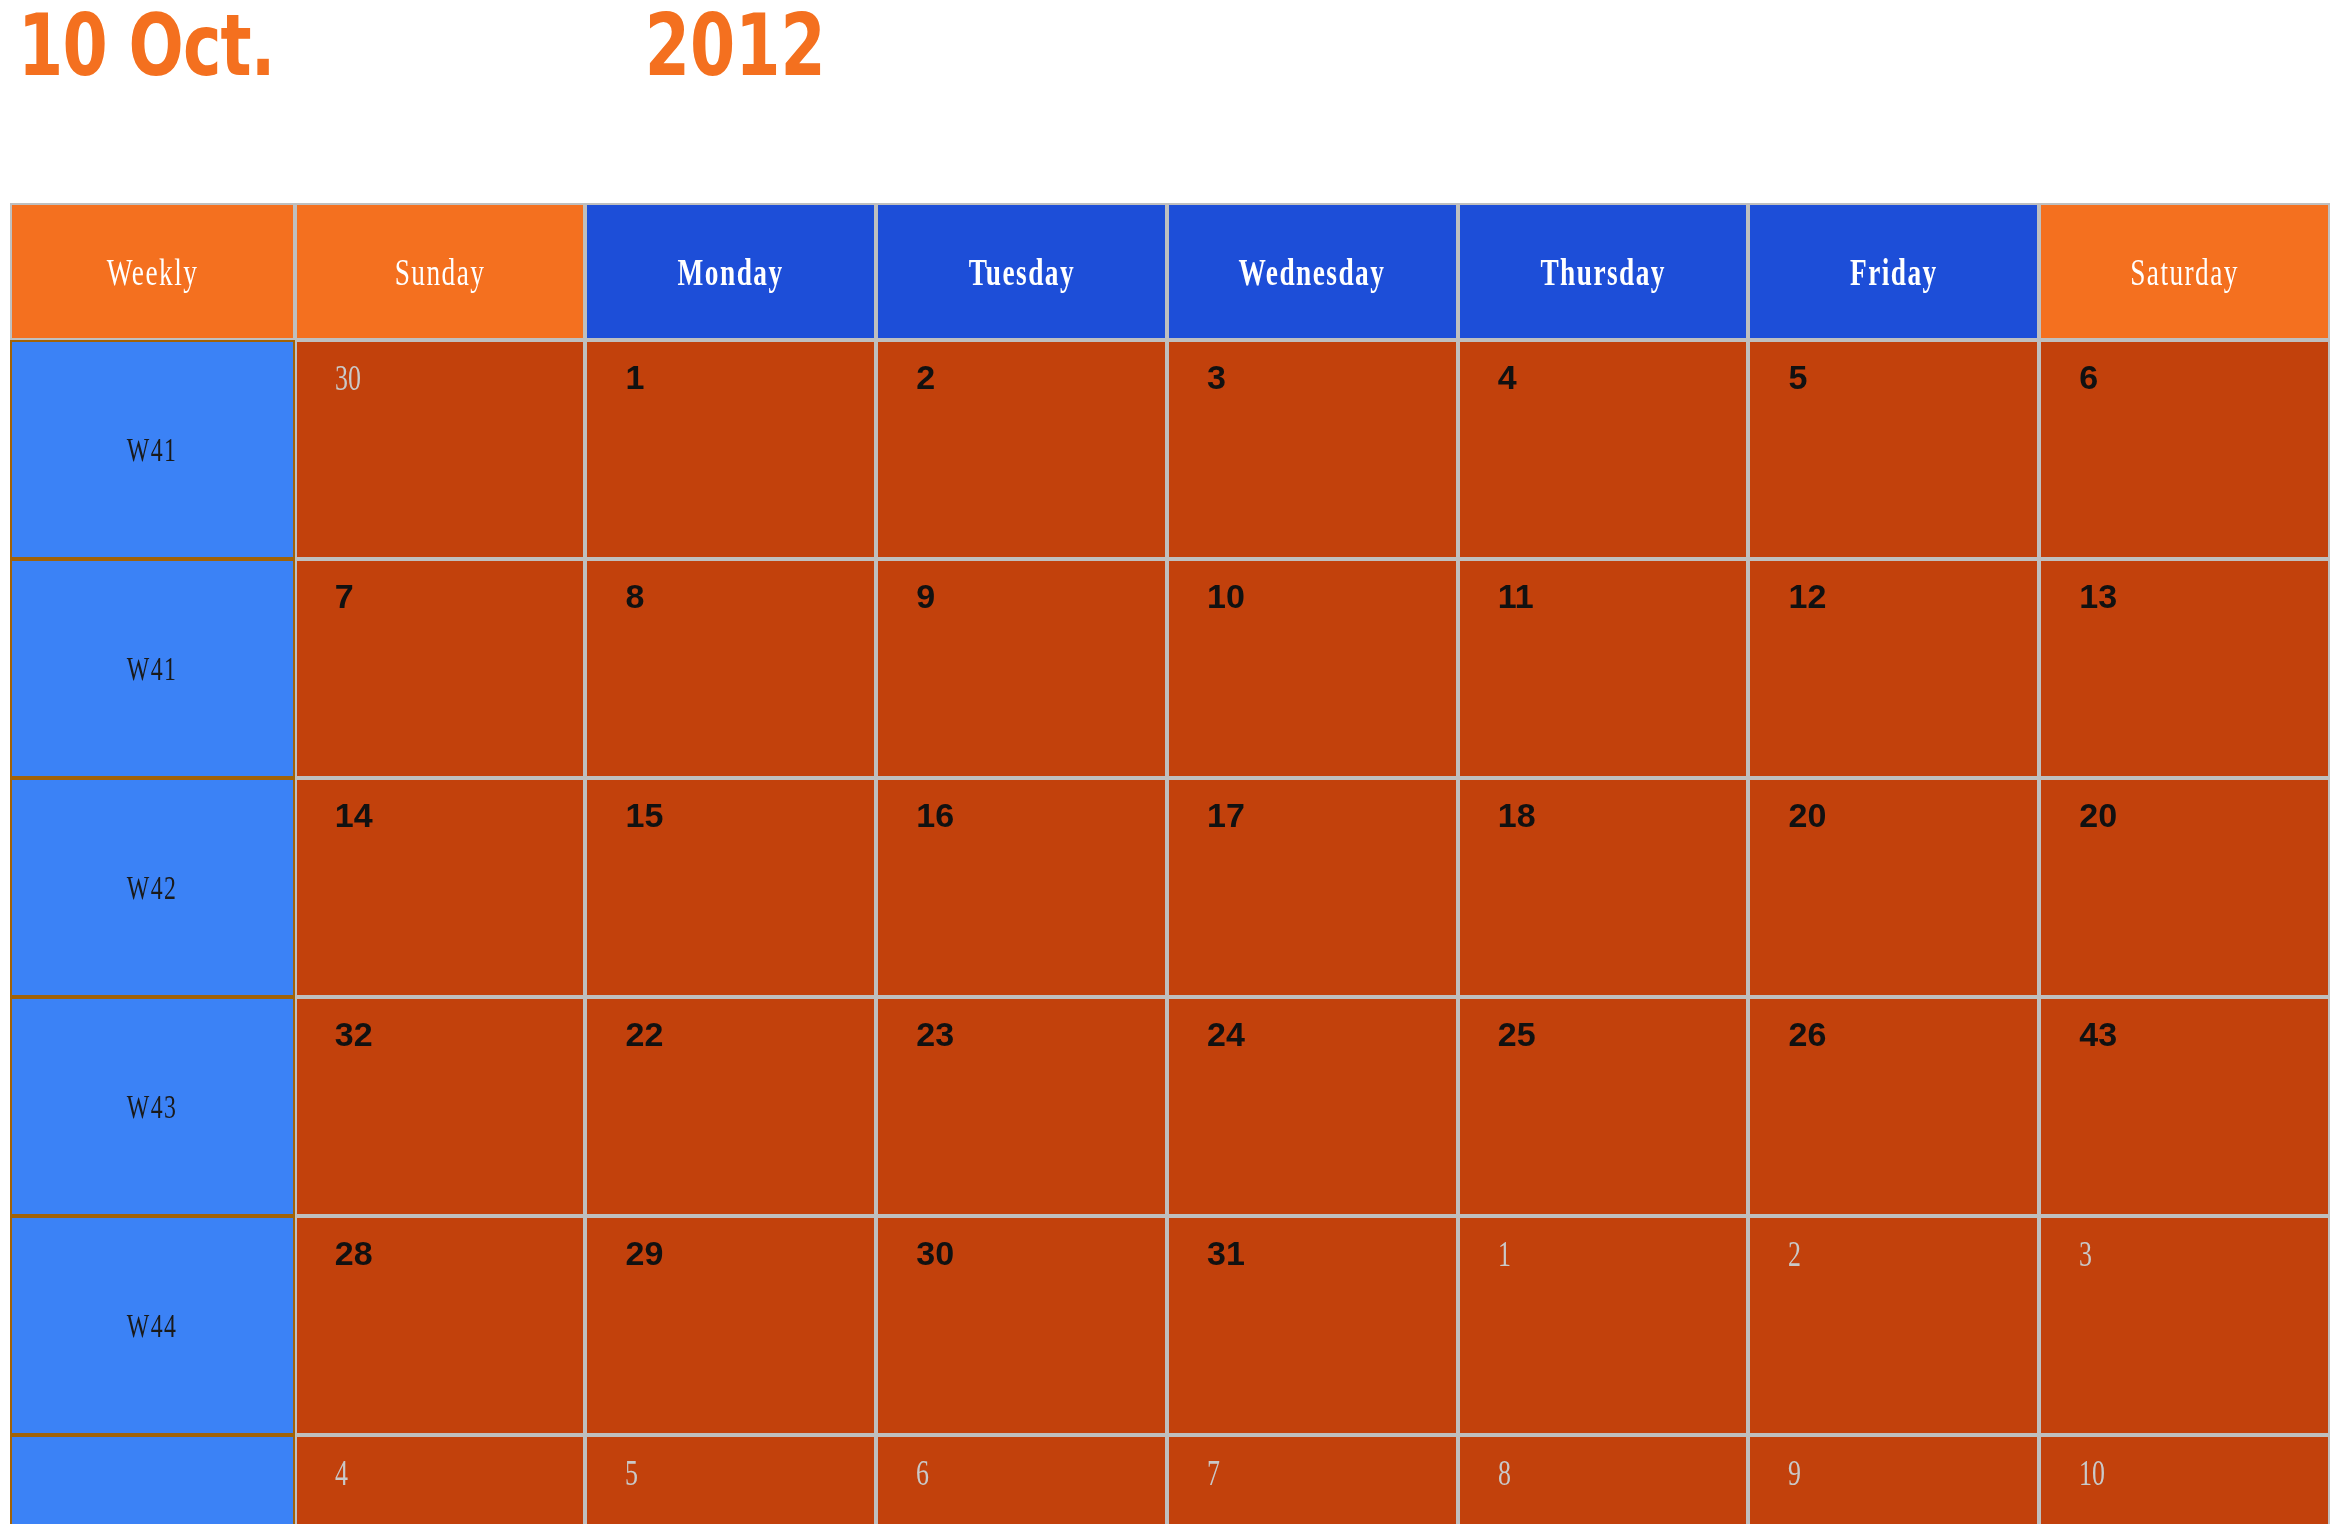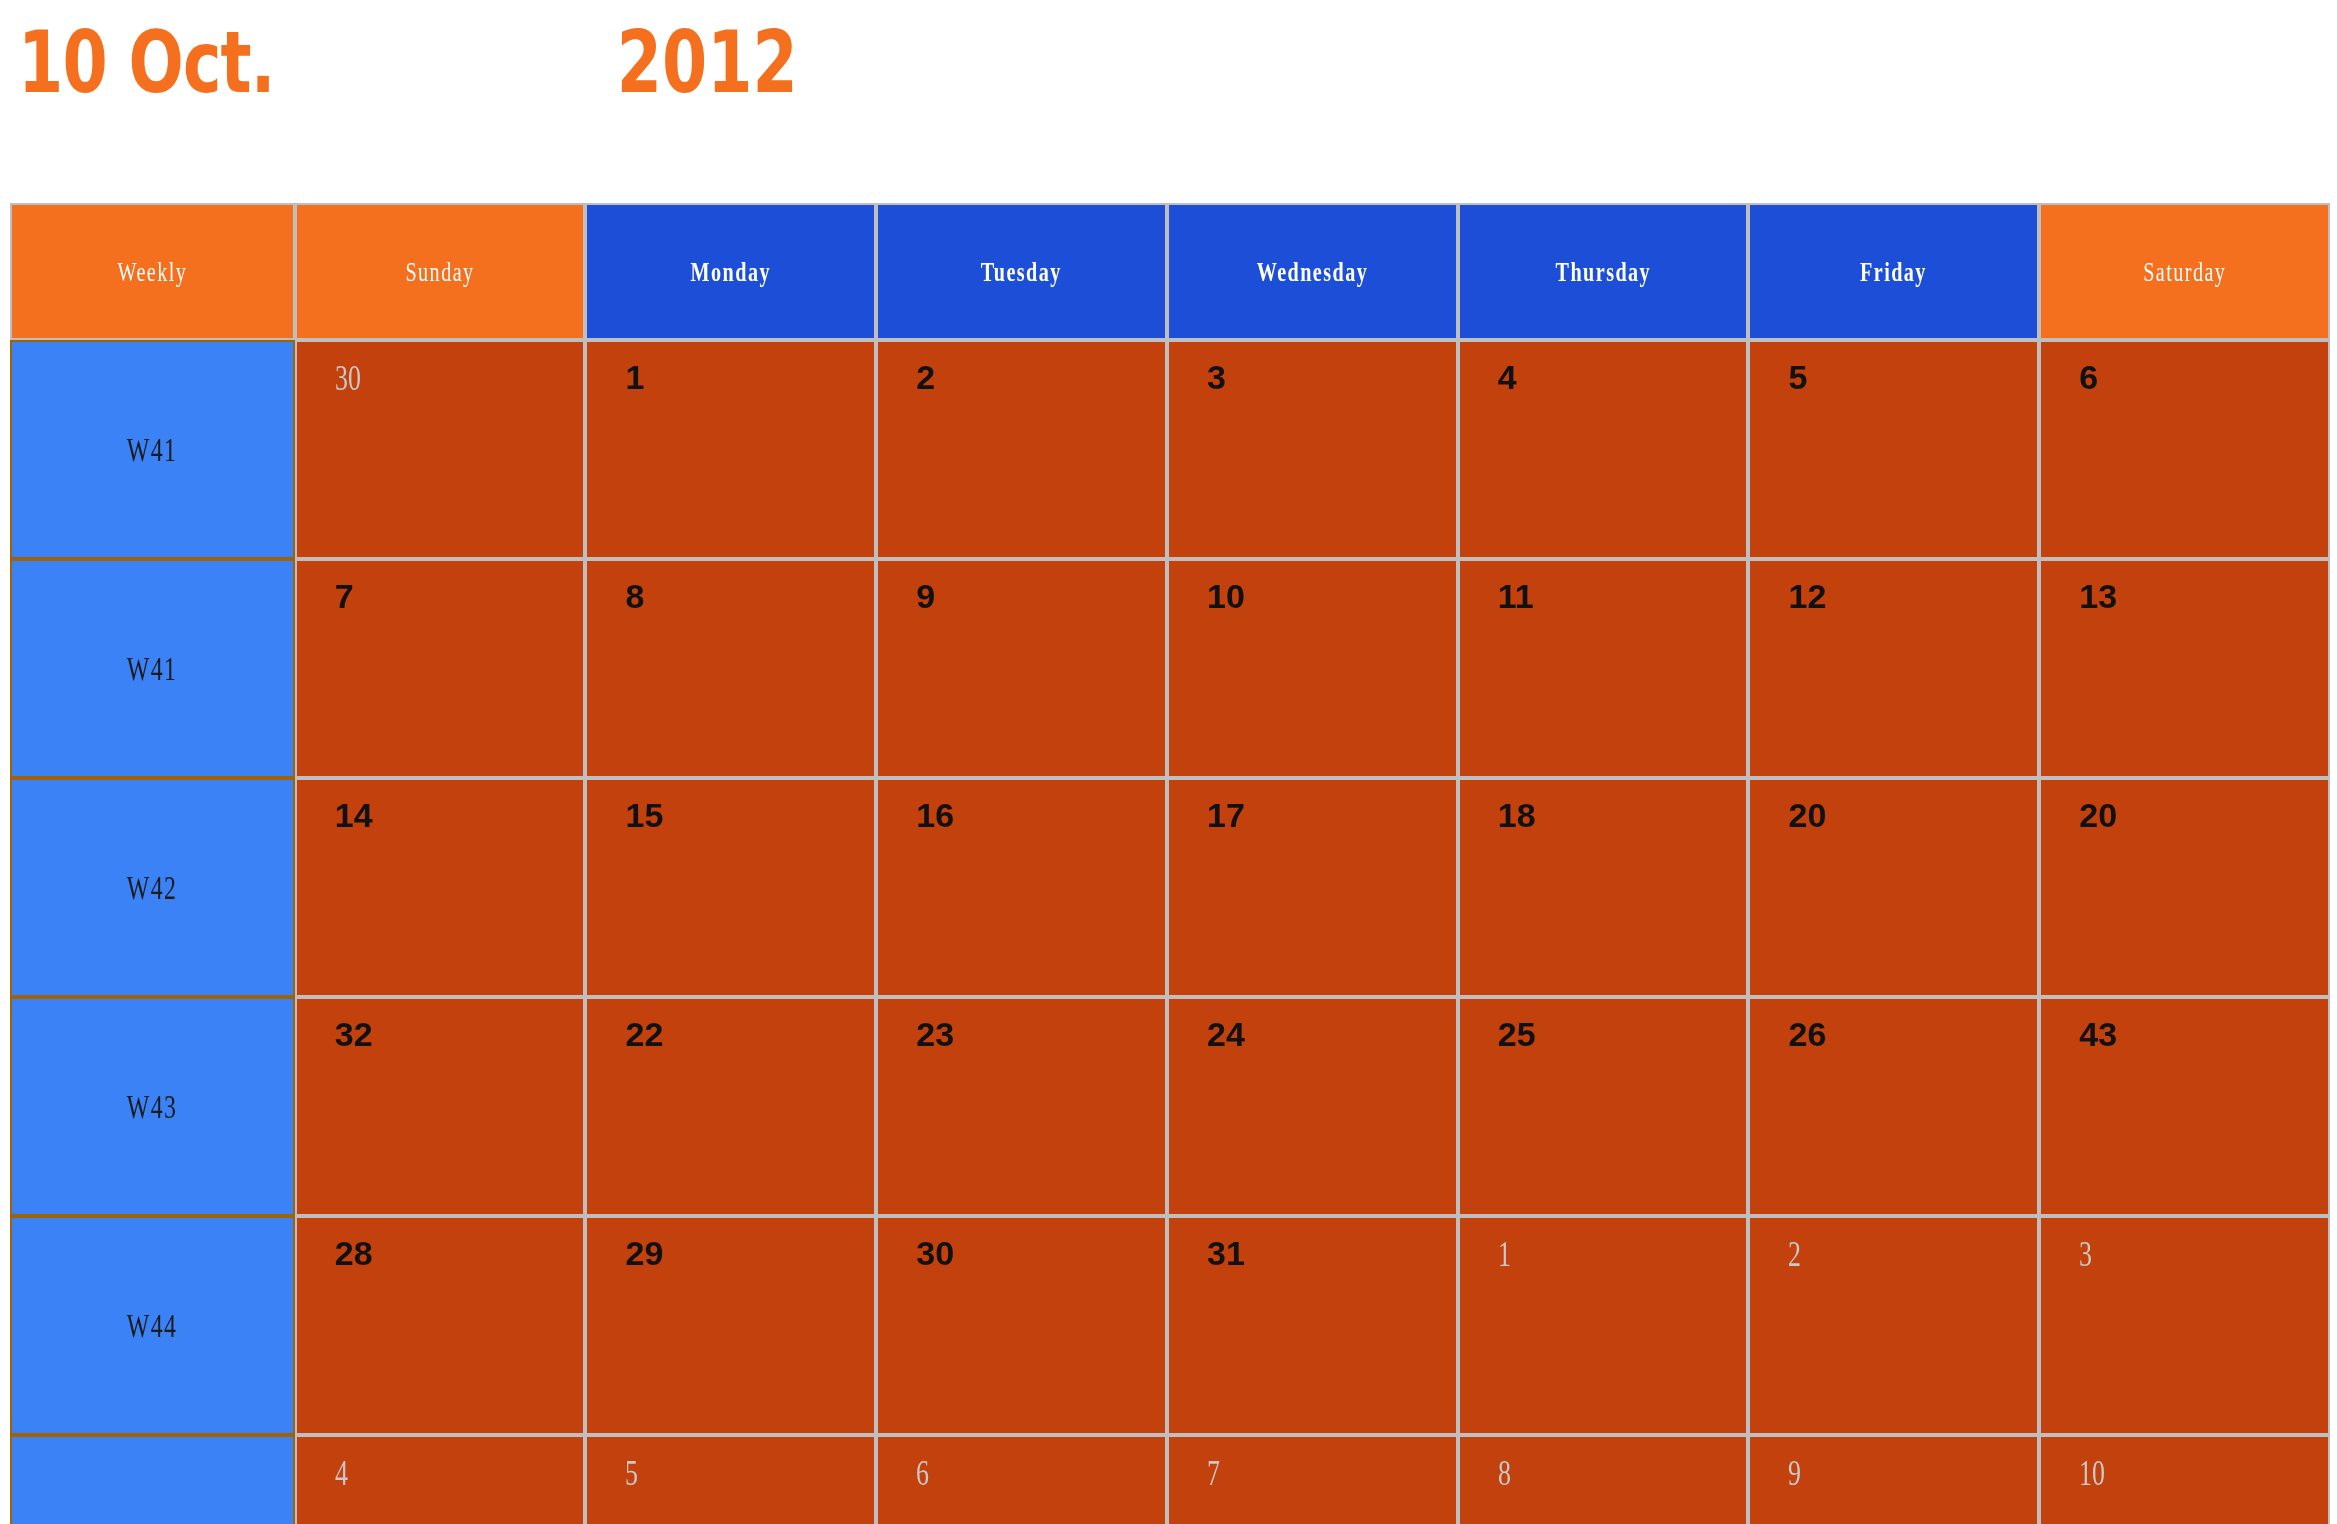--- a/index.html
+++ b/index.html
@@ -19,24 +19,25 @@
   #page-header {
     position: absolute;
     left: 0; top: 0;
     width: 2337px;
     height: 200px;
   }
 
   .title-block {
     position: absolute;
     left: 18px;
-    top: 19px;
+    top: 2px;
     display: flex;
     align-items: center;
     white-space: nowrap;
+    gap: 28px;
   }
   .title-month {
     font-family: "Liberation Sans Narrow", "DejaVu Sans Condensed", "Liberation Sans", sans-serif;
     font-weight: bold;
     font-size: 86px;
     line-height: 1;
     color: #F4701F;
     letter-spacing: -1px;
     transform: scaleX(0.84);
     transform-origin: left bottom;
@@ -102,21 +103,21 @@
 
   col.c-week  { width: 284px; }
   col.c-day   { width: 290px; }
 
   
   th.hdr {
     height: 133px;
     color: #ffffff;
     font-family: "Liberation Serif", "DejaVu Serif", serif;
     font-weight: normal;
-    font-size: 28px;
+    font-size: 38px;
     text-align: center;
     vertical-align: middle;
     border: 2px solid #BFBFBF;
     letter-spacing: 2px;
     padding: 0;
   }
   th.hdr span {
     display: inline-block;
     transform: scaleX(0.72);
   }

